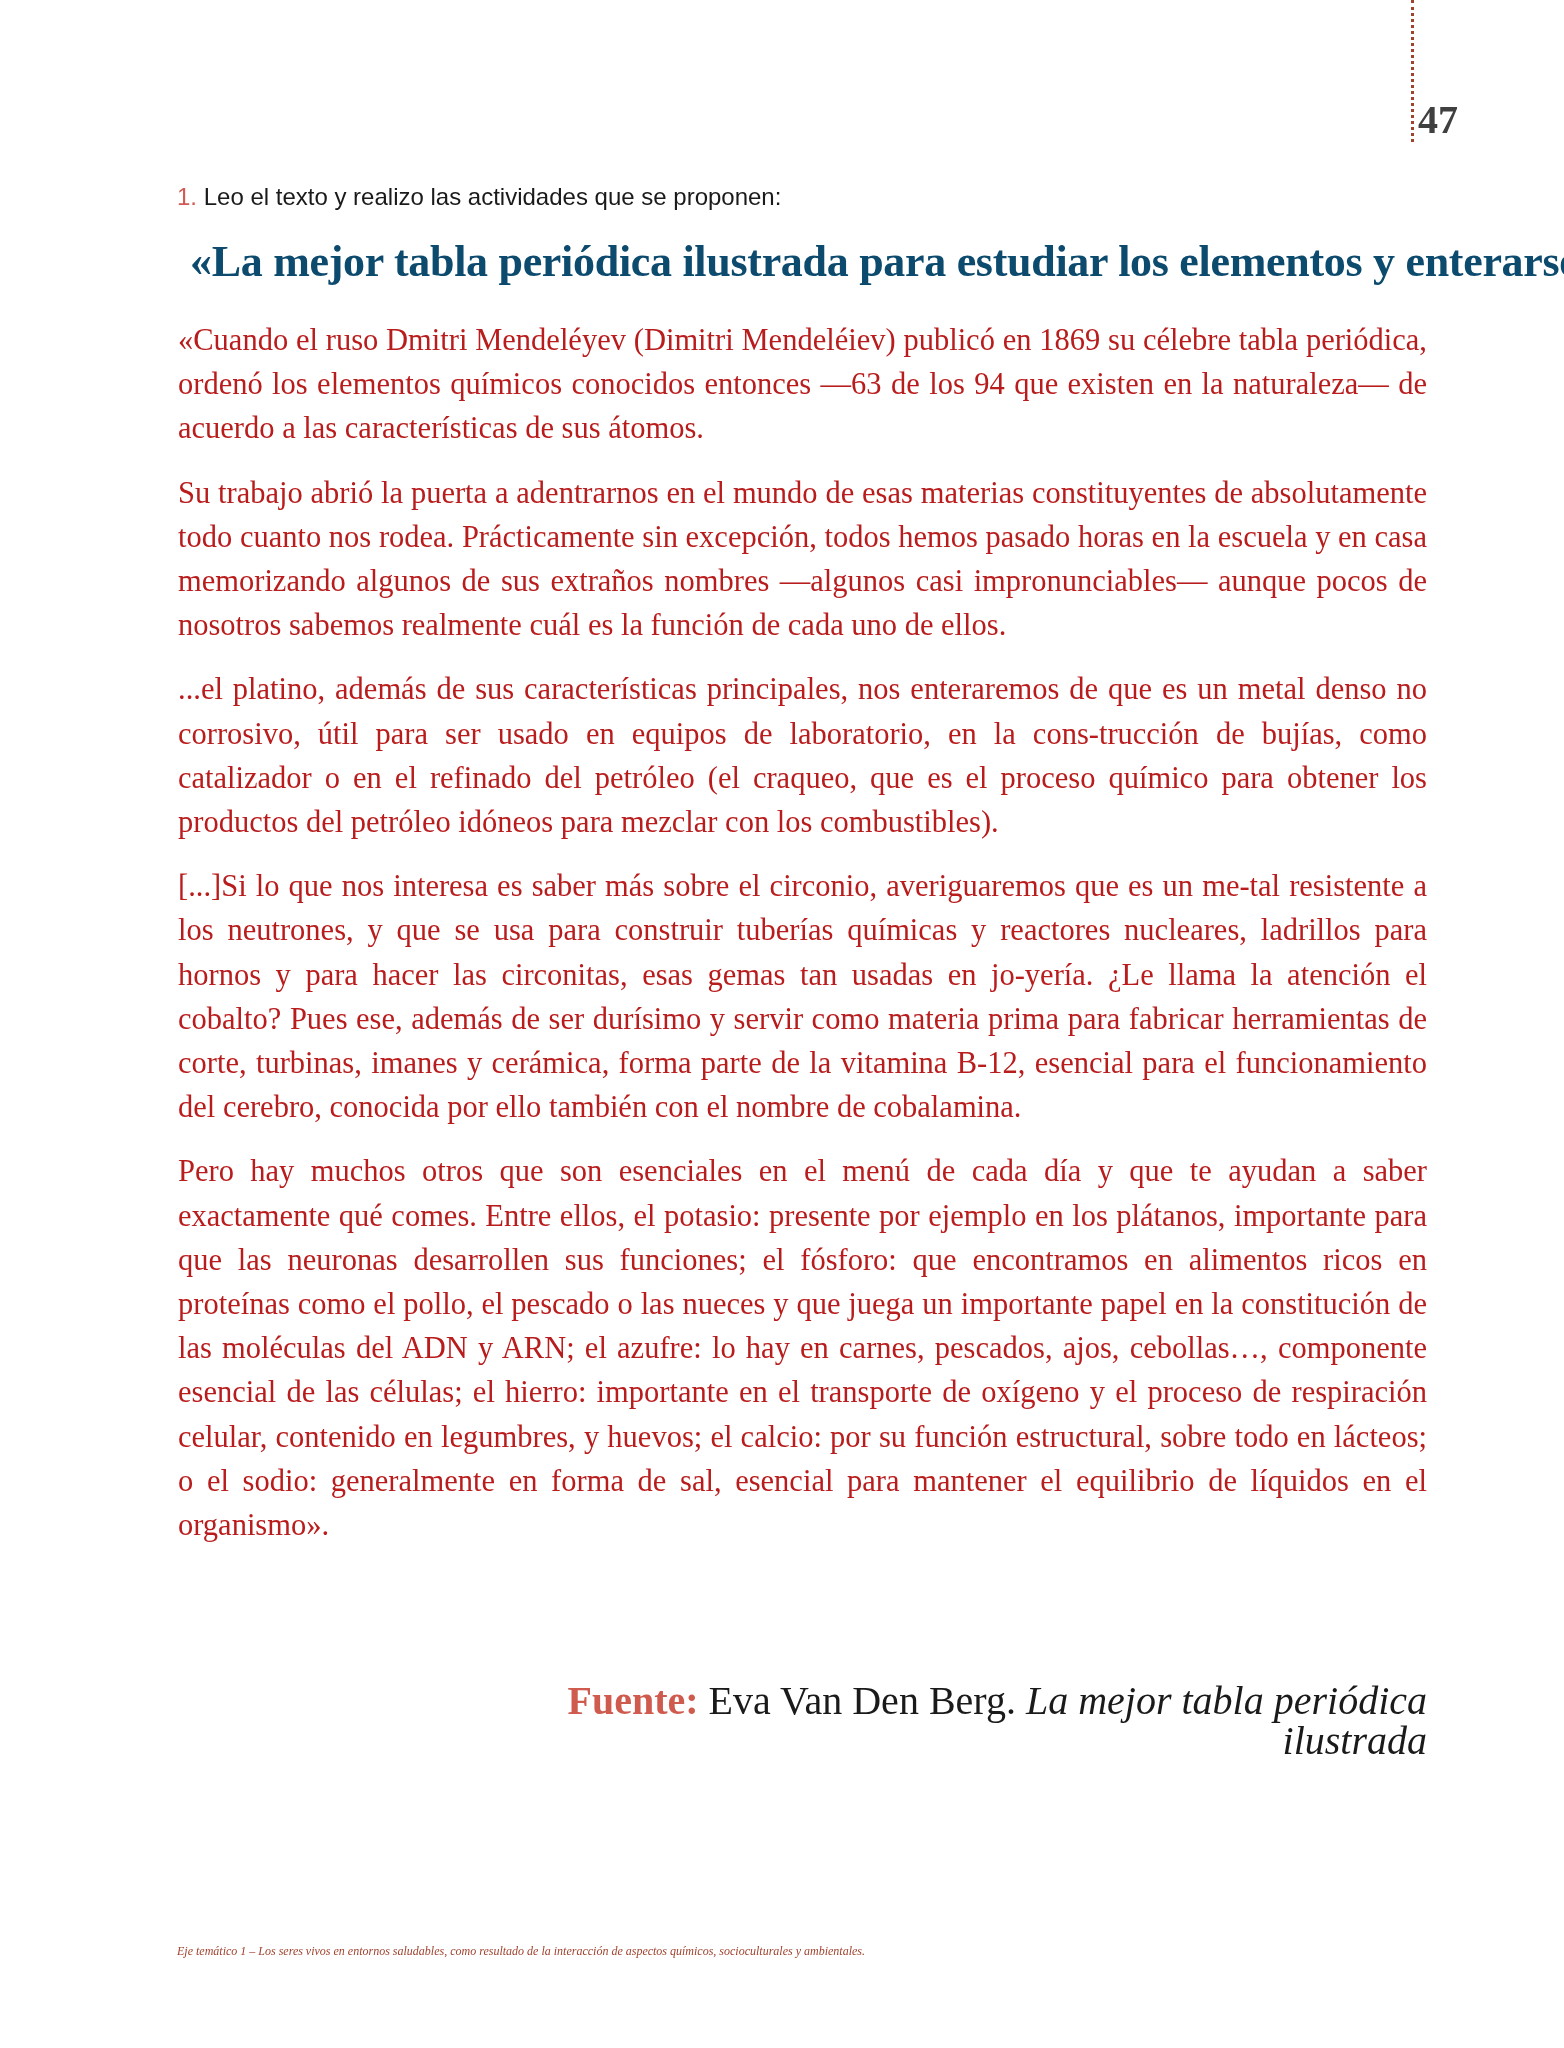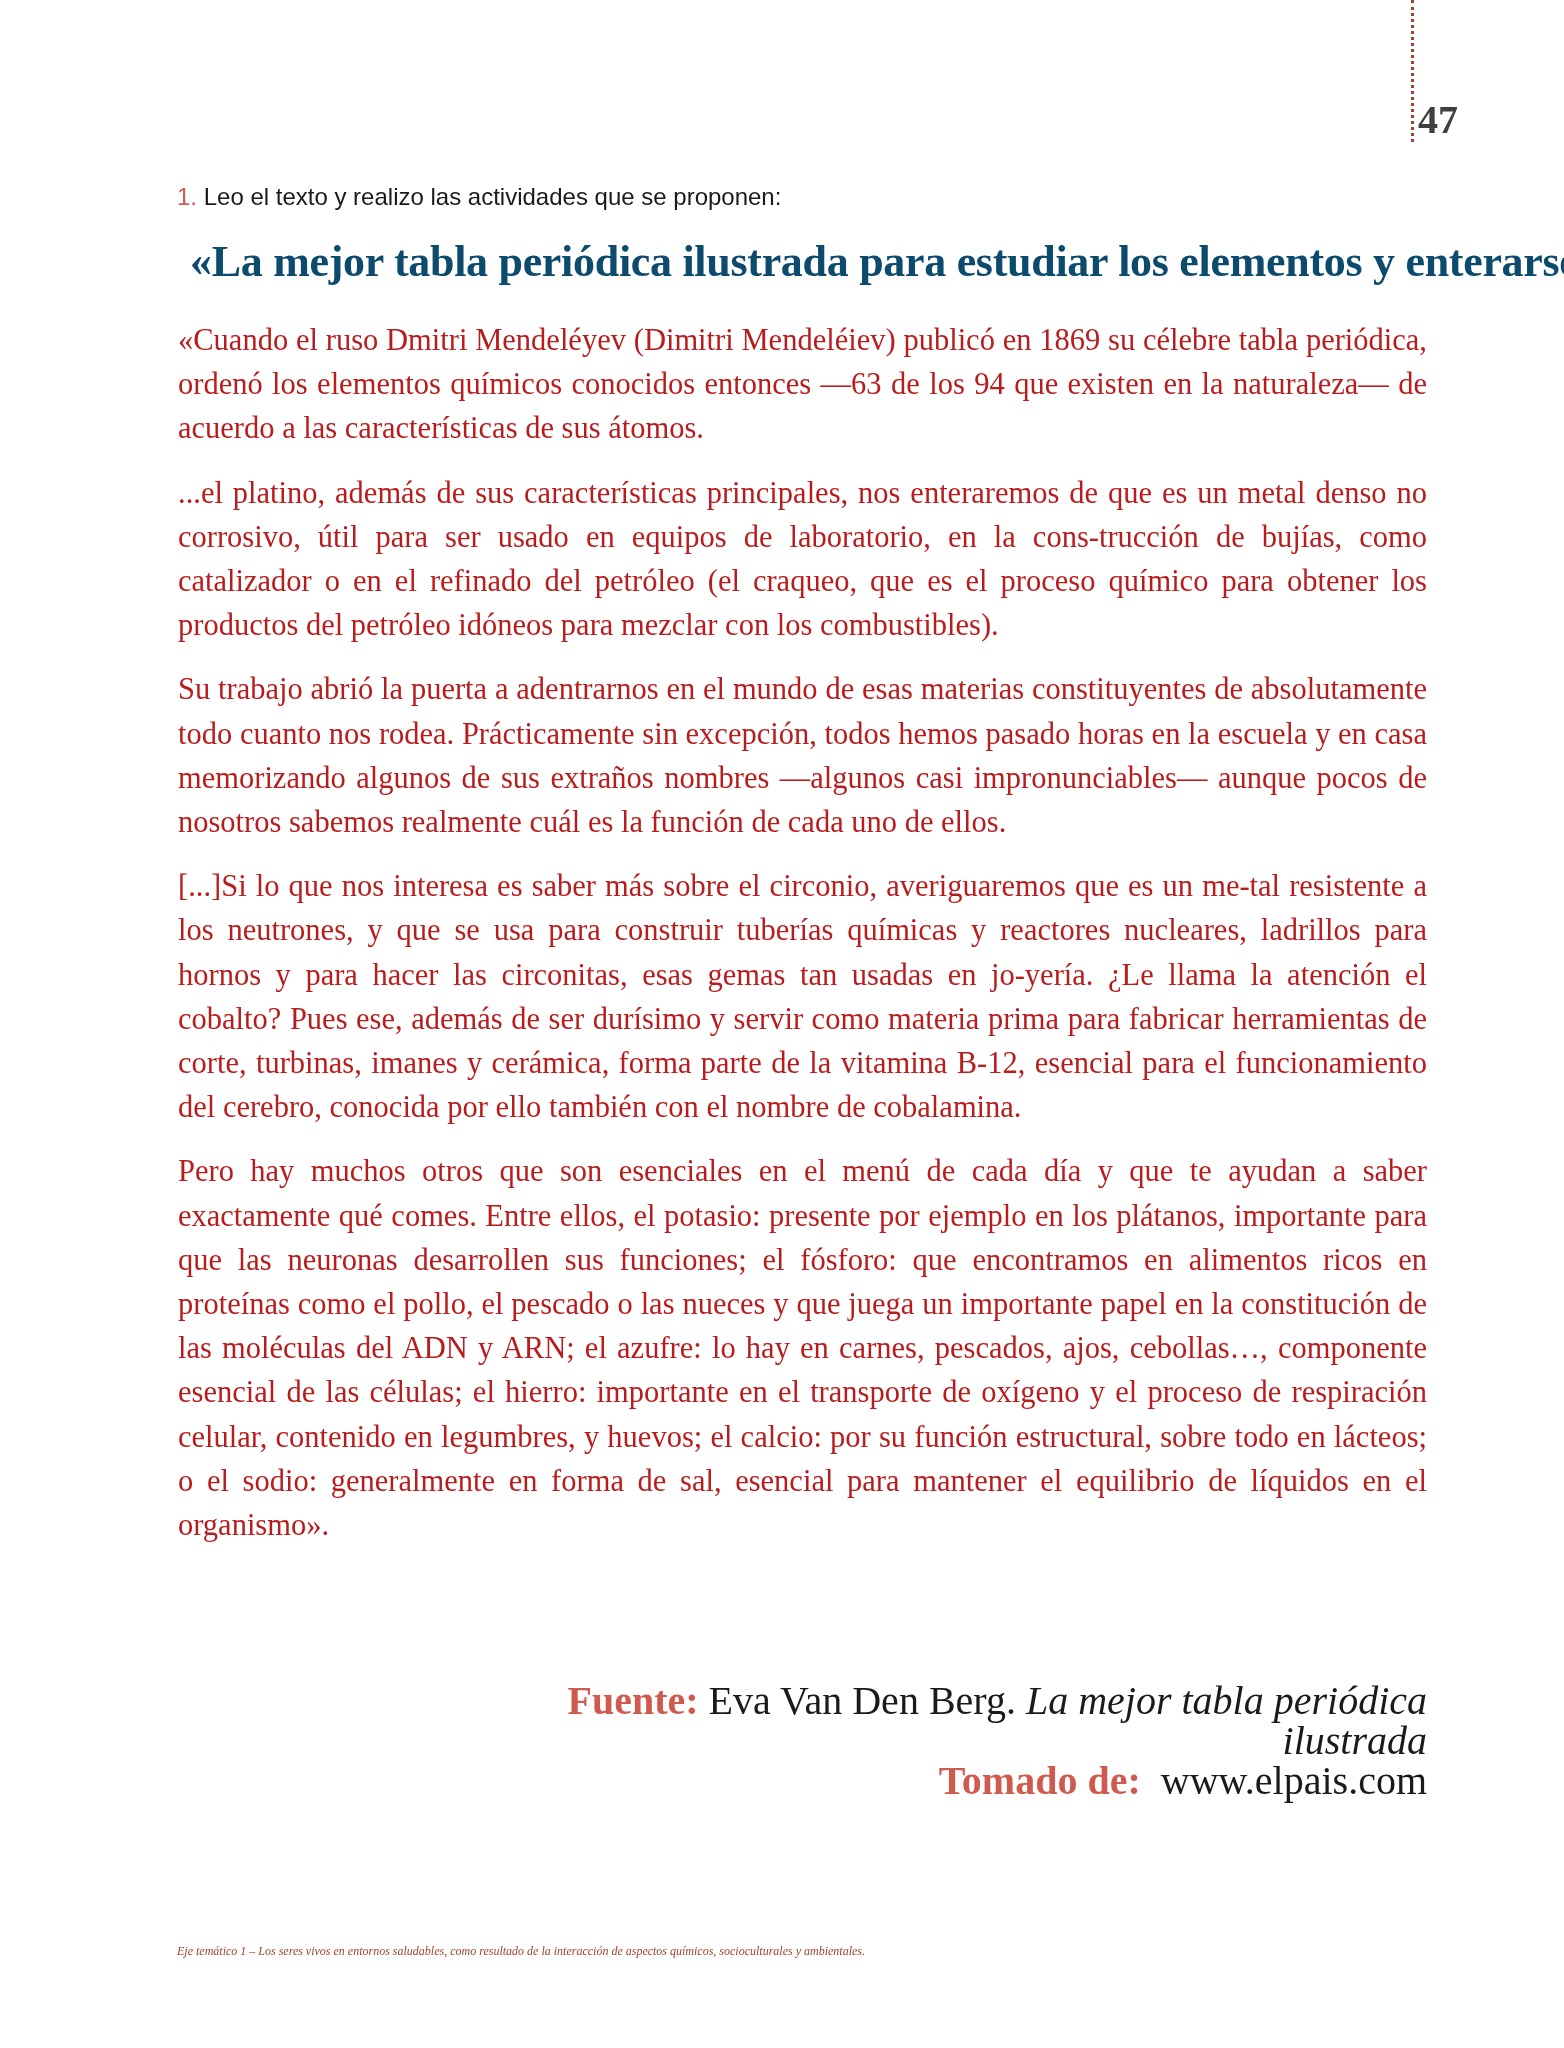--- a/index.html
+++ b/index.html
@@ -107,24 +107,23 @@
 
 <div class="dotted-rule"></div>
 <div class="page-number">47</div>
 
 <div class="instruction"><span class="num">1.</span><span> Leo el texto y realizo las actividades que se proponen:</span></div>
 
 <div class="article-title">«La mejor tabla periódica ilustrada para estudiar los elementos y enterarse</div>
 
 <div class="body-text">
   <p>«Cuando el ruso Dmitri Mendeléyev (Dimitri Mendeléiev) publicó en 1869 su célebre tabla periódica, ordenó los elementos químicos conocidos entonces —63 de los 94 que existen en la naturaleza— de acuerdo a las características de sus átomos.</p>
+  <p>Su trabajo abrió la puerta a adentrarnos en el mundo de esas materias constituyentes de absolutamente todo cuanto nos rodea. Prácticamente sin excepción, todos hemos pasado horas en la escuela y en casa memorizando algunos de sus extraños nombres —algunos casi impronunciables— aunque pocos de nosotros sabemos realmente cuál es la función de cada uno de ellos.</p>
   <p>...el platino, además de sus características principales, nos enteraremos de que es un metal denso no corrosivo, útil para ser usado en equipos de laboratorio, en la cons-trucción de bujías, como catalizador o en el refinado del petróleo (el craqueo, que es el proceso químico para obtener los productos del petróleo idóneos para mezclar con los combustibles).</p>
-  <p>Su trabajo abrió la puerta a adentrarnos en el mundo de esas materias constituyentes de absolutamente todo cuanto nos rodea. Prácticamente sin excepción, todos hemos pasado horas en la escuela y en casa memorizando algunos de sus extraños nombres —algunos casi impronunciables— aunque pocos de nosotros sabemos realmente cuál es la función de cada uno de ellos.</p>
   <p>[...]Si lo que nos interesa es saber más sobre el circonio, averiguaremos que es un me-tal resistente a los neutrones, y que se usa para construir tuberías químicas y reactores nucleares, ladrillos para hornos y para hacer las circonitas, esas gemas tan usadas en jo-yería. ¿Le llama la atención el cobalto? Pues ese, además de ser durísimo y servir como materia prima para fabricar herramientas de corte, turbinas, imanes y cerámica, forma parte de la vitamina B-12, esencial para el funcionamiento del cerebro, conocida por ello también con el nombre de cobalamina.</p>
   <p>Pero hay muchos otros que son esenciales en el menú de cada día y que te ayudan a saber exactamente qué comes. Entre ellos, el potasio: presente por ejemplo en los plátanos, importante para que las neuronas desarrollen sus funciones; el fósforo: que encontramos en alimentos ricos en proteínas como el pollo, el pescado o las nueces y que juega un importante papel en la constitución de las moléculas del ADN y ARN; el azufre: lo hay en carnes, pescados, ajos, cebollas…, componente esencial de las células; el hierro: importante en el transporte de oxígeno y el proceso de respiración celular, contenido en legumbres, y huevos; el calcio: por su función estructural, sobre todo en lácteos; o el sodio: generalmente en forma de sal, esencial para mantener el equilibrio de líquidos en el organismo».</p>
 </div>
 
 <div class="source">
   <div><span class="label">Fuente:</span><span> Eva Van Den Berg. </span><span class="italic">La mejor tabla periódica ilustrada</span></div>
-  <div><span class="label">Tomado de:</span><span style="white-space:pre;">  www.elpais.com</span></div>
 </div>
 
 <div class="footer">Eje temático 1 – Los seres vivos en entornos saludables, como resultado de la interacción de aspectos químicos, socioculturales y ambientales.</div>
 
 </body></html>

